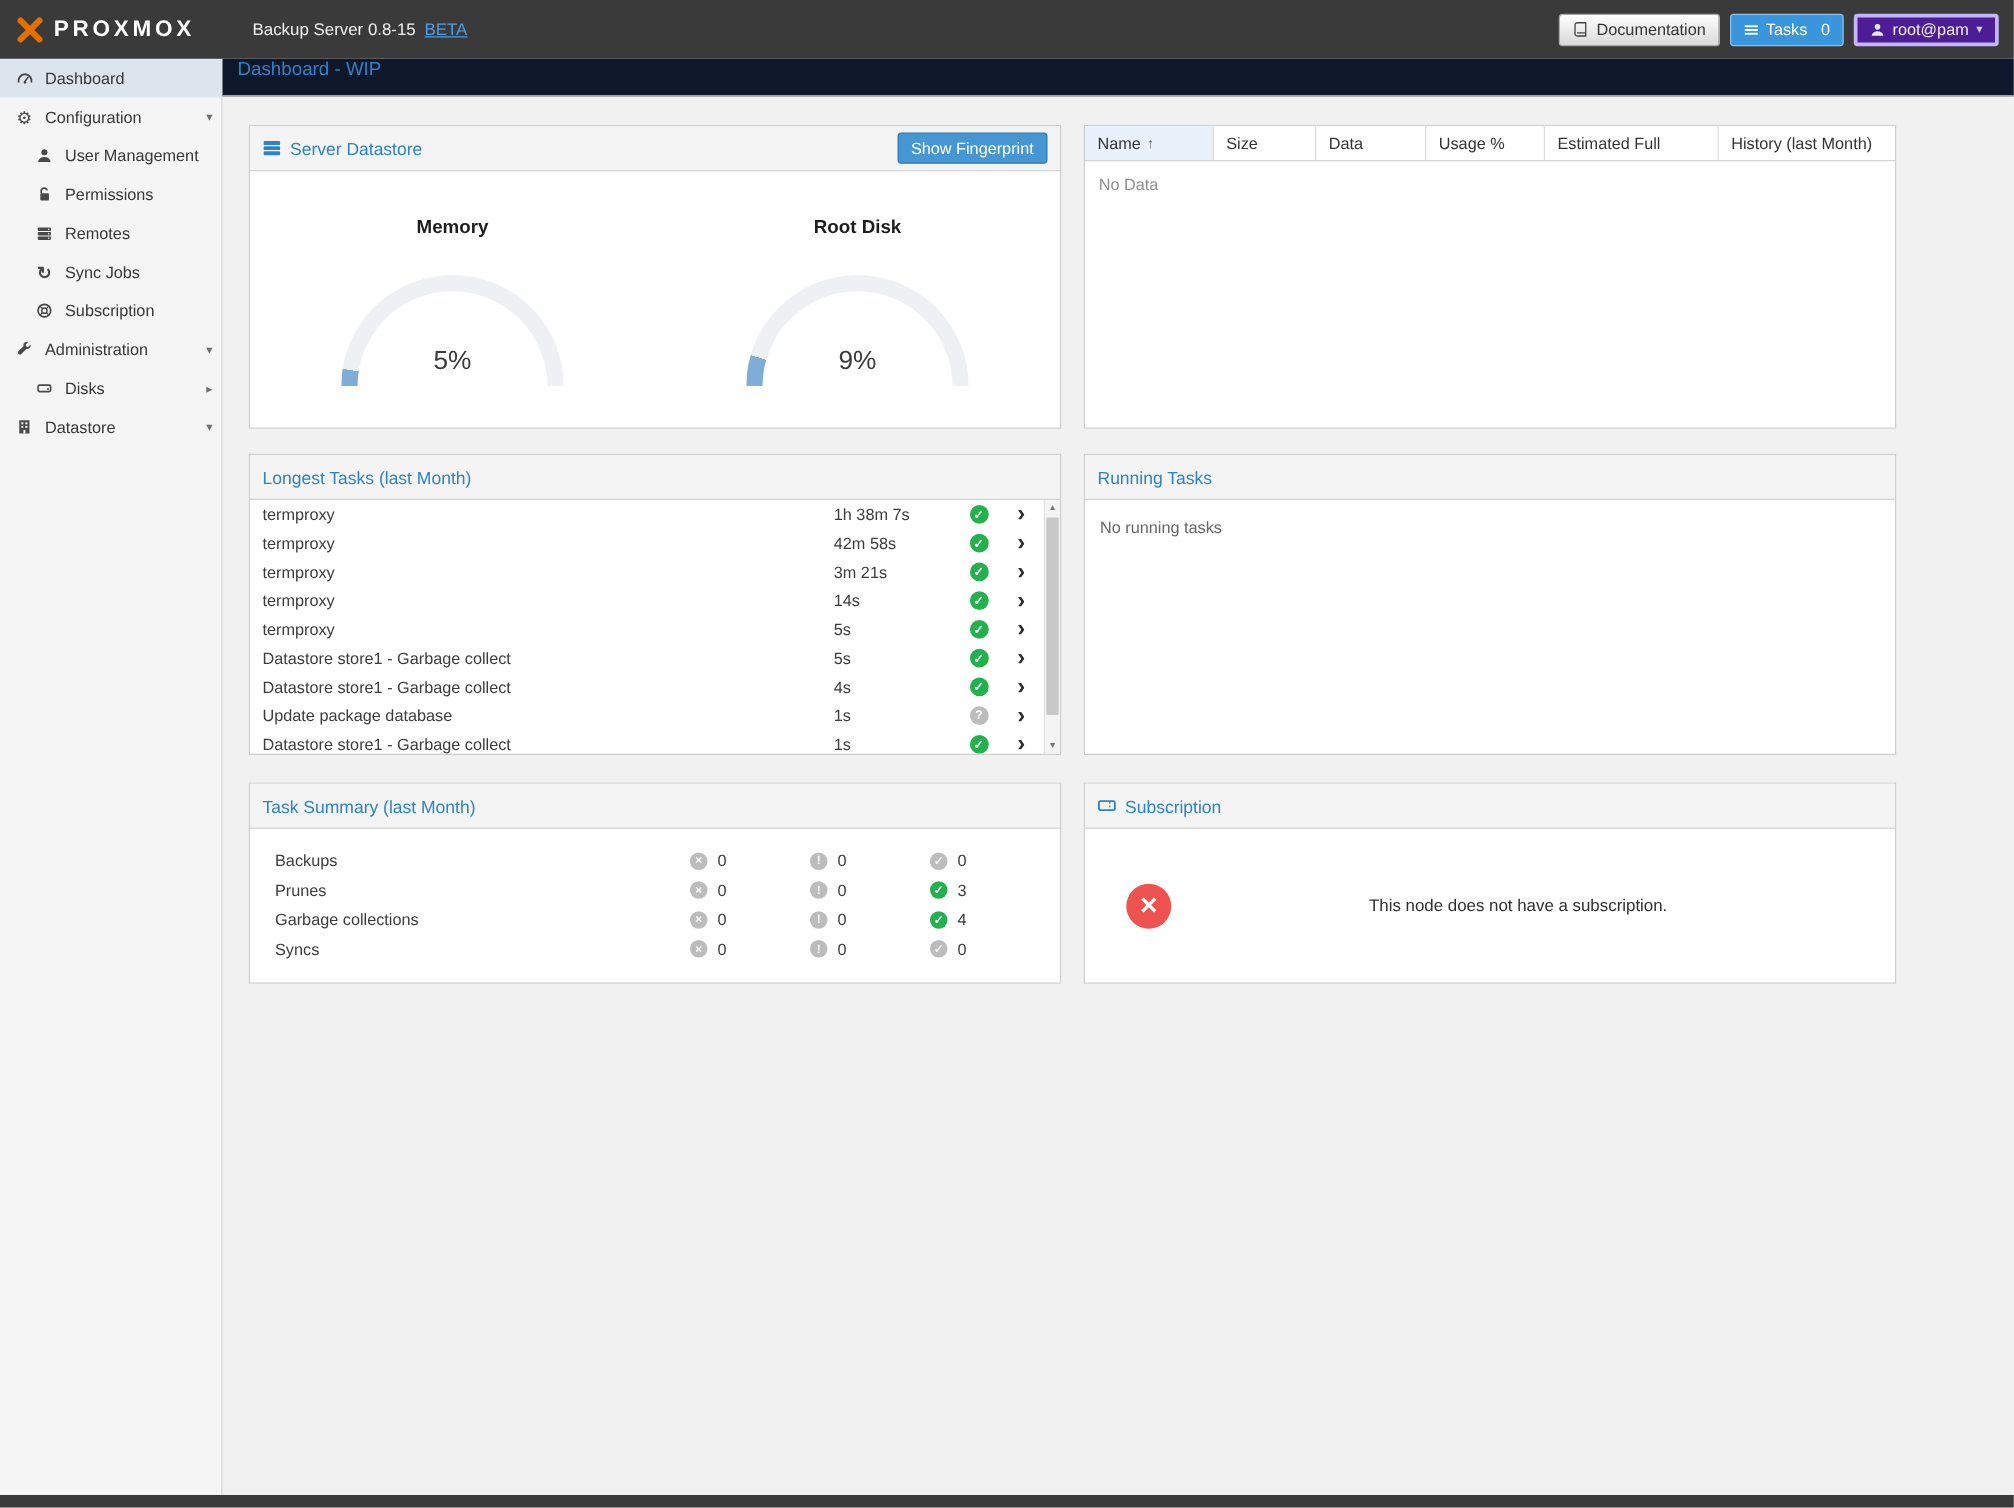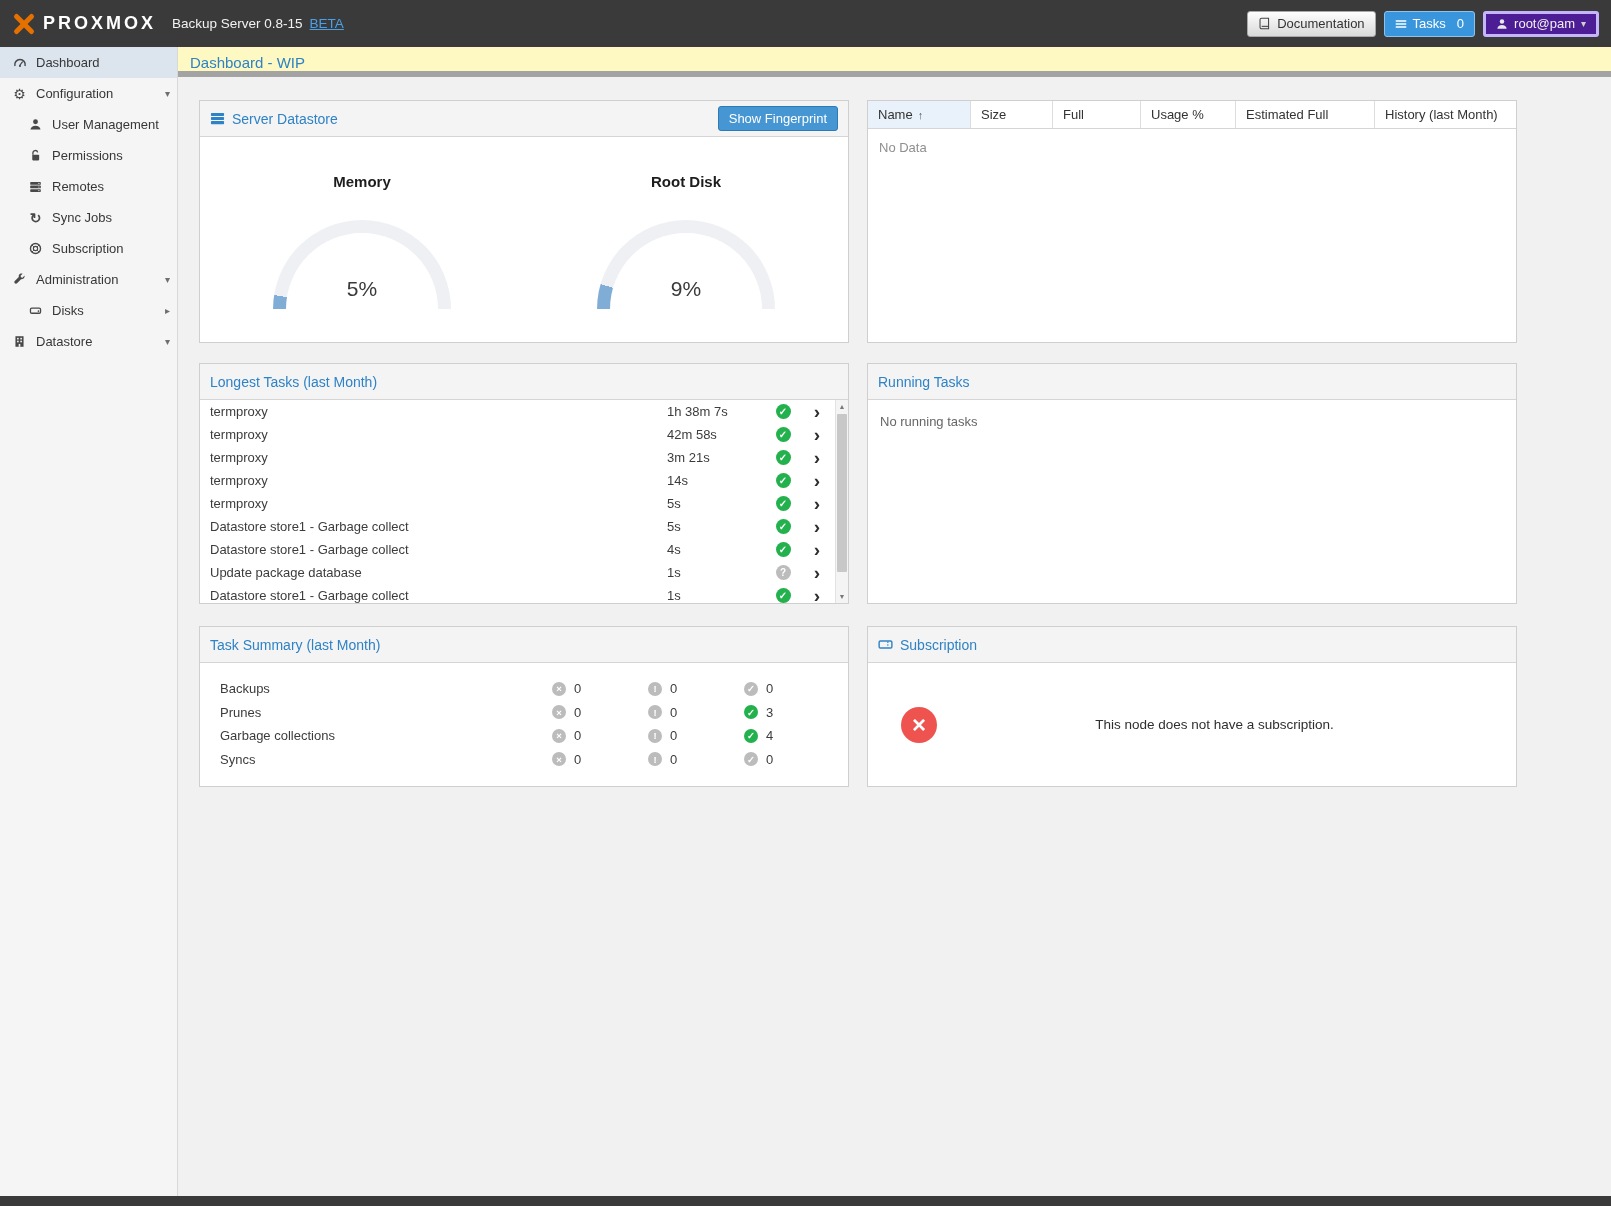--- a/index.html
+++ b/index.html
@@ -4,21 +4,21 @@
 <style>
   * { margin:0; padding:0; box-sizing:border-box; }
   html,body { width:1611px; height:1206px; overflow:hidden;
     font-family:"Liberation Sans", sans-serif; font-size:13px; color:#3c3c3c; background:#f1f1f1; }
 
   
   .topbar { position:absolute; top:0; left:0; right:0; height:47px; background:#3a3a3a;
     display:flex; align-items:center; padding:0 12px; z-index:5; }
   .logo { display:flex; align-items:center; gap:7px; margin-right:16px; }
   .logo-text { color:#fff; font-weight:bold; font-size:18px; letter-spacing:3px; }
-  .product { color:#f2f2f2; font-size:13.5px; }
+  .product { color:#f2f2f2; font-size:13.5px;margin-left:30px; }
   .beta-link { color:#4aa0e8; margin-left:7px; font-size:13.5px; text-decoration:underline; cursor:pointer; }
   .topbar-right { margin-left:auto; display:flex; align-items:center; gap:8px; }
   .tb-btn { height:26px; border-radius:3px; display:inline-flex; align-items:center; gap:6px;
     padding:0 10px; font-size:13px; font-family:inherit; cursor:pointer; }
   .btn-light { background:linear-gradient(#fefefe,#d9d9d9); border:1px solid #a8a8a8; color:#333; }
   .btn-blue  { background:#3a96dc; border:1px solid #8ec2ec; color:#fff; }
   .btn-dark  { background:#4c1d95; border:3px solid #c4b5fd; color:#f0f0f0; }
   .tasks-count { padding-left:5px; }
   .caret { font-size:10px; color:#cfcfcf; line-height:1; }
 
@@ -28,22 +28,22 @@
   .nav-item { height:31px; display:flex; align-items:center; padding:0 8px 0 10px;
     cursor:pointer; position:relative; color:#373737; }
   .nav-item.child { padding-left:26px; }
   .nav-item.selected { background:#dce5ee; }
   .nav-icon { width:19px; margin-right:7px; display:inline-flex; align-items:center; justify-content:center;
     color:#494949; font-size:14px; }
   .nav-caret { position:absolute; right:7px; color:#6f6f6f; font-size:10px; }
 
   
   .main { position:absolute; left:178px; top:47px; right:0; bottom:10px; }
-  .page-header { height:30px; background:#fef9c3; border-bottom:6px solid #a3a3a3;
-    display:flex; align-items:flex-end; padding:0 12px; }
+  .page-header { height:30px; background:#0f172a; border-bottom:1px solid #a3a3a3;
+    display:flex; align-items:flex-start; padding:0 12px; }
   .page-title { color:#2e82c6; font-size:15px; }
   .content { position:relative; height:calc(100% - 30px); }
 
   .panel { position:absolute; background:#fff; border:1px solid #cfcfcf; }
   .panel-header { height:36px; background:#f4f4f4; border-bottom:1px solid #d5d5d5;
     display:flex; align-items:center; padding:0 10px; gap:7px; }
   .panel-title { color:#2e82c6; font-size:14px; }
   .btn-action { background:#4596d2; border:1px solid #2d7ab8; color:#fff; border-radius:3px;
     height:25px; padding:0 10px; font-size:13px; margin-left:auto; cursor:pointer; font-family:inherit; }
 
@@ -311,21 +311,21 @@
     <section class="panel" id="p-datastore">
       <div class="grid-header">
         <div class="grid-col sorted" style="width:103px">
           <span>Name</span>
           <span class="sort-arrow">↑</span>
         </div>
         <div class="grid-col" style="width:82px">
           <span>Size</span>
         </div>
         <div class="grid-col" style="width:88px">
-          <span>Full</span>
+          <span>Data</span>
         </div>
         <div class="grid-col" style="width:95px">
           <span>Usage %</span>
         </div>
         <div class="grid-col" style="width:139px">
           <span>Estimated Full</span>
         </div>
         <div class="grid-col" style="flex:1; border-right:none">
           <span>History (last Month)</span>
         </div>

